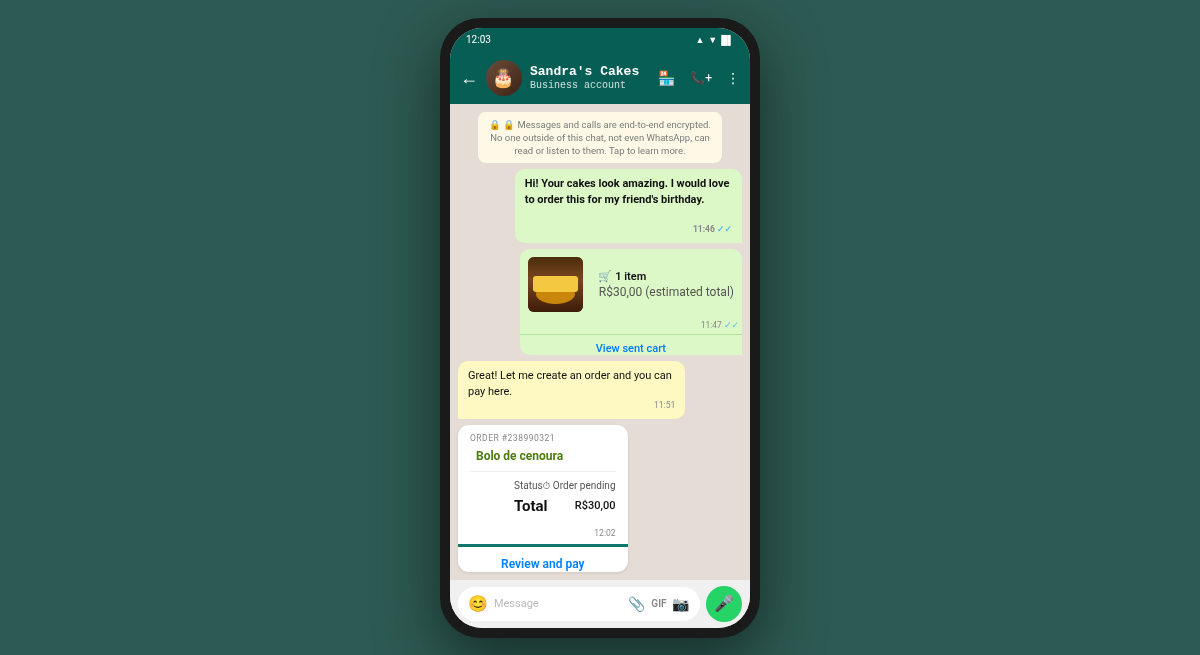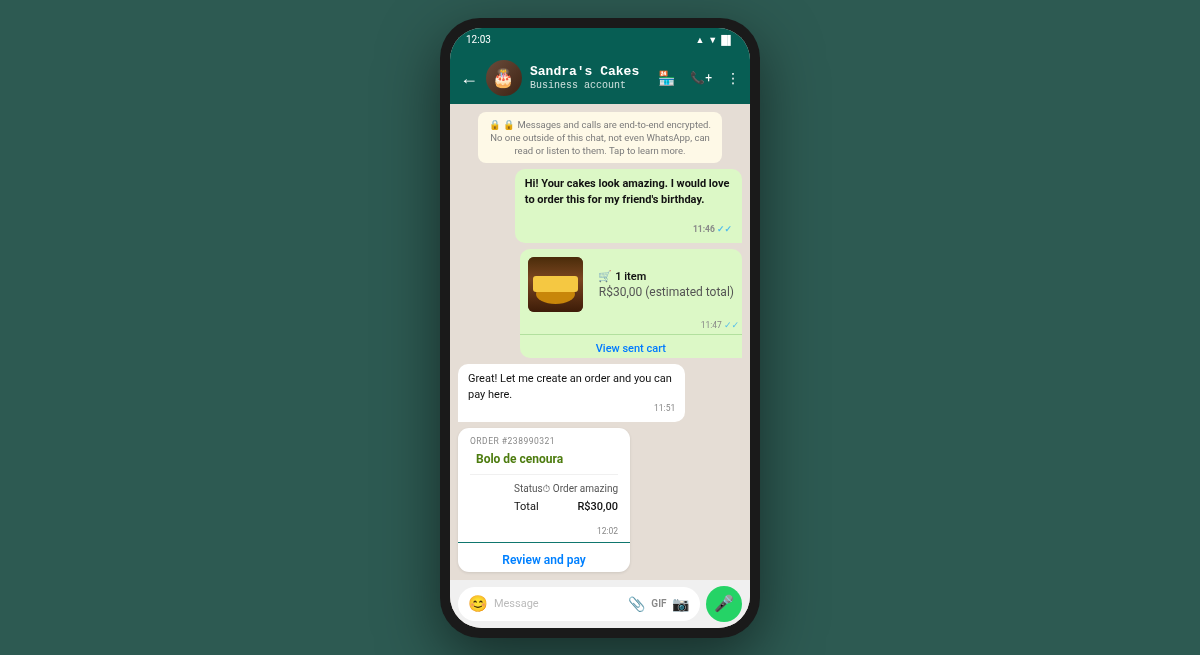--- a/index.html
+++ b/index.html
@@ -154,21 +154,21 @@
       max-width: 80%;
       align-self: flex-end;
       font-size: 11px;
       color: #111;
       line-height: 1.4;
       position: relative;
       font-weight: bold;
     }
 
     .message-received {
-      background: #ffffff;
+      background: #fef9c3;
       border-radius: 10px 10px 10px 0;
       padding: 7px 10px;
       max-width: 80%;
       align-self: flex-start;
       font-size: 11px;
       color: #111;
       line-height: 1.4;
     }
 
     .msg-time {
@@ -325,40 +325,40 @@
 
     .order-status {
       font-size: 10px;
       color: #555;
       display: flex;
       align-items: center;
       gap: 3px;
     }
 
     .order-total-label {
-      font-size: 11px;
+      font-size: 15px;
       color: #111;
-      font-weight: 400;
+      font-weight: 700;
     }
 
     .order-total-value {
       font-size: 11px;
       color: #111;
       font-weight: 500;
     }
 
     .order-time {
       text-align: right;
       font-size: 8.5px;
       color: #888;
       padding: 0 12px 6px;
     }
 
     .review-pay-btn {
-      border-top: 1px solid #0f766e;
+      border-top: 3px solid #0f766e;
       padding: 10px;
       text-align: center;
       color: #0080ff;
       font-size: 12px;
       font-weight: 600;
       cursor: pointer;
     }
 
     
     .input-bar {
@@ -490,21 +490,21 @@
         <span class="msg-time">11:51</span>
       </div>
 
       <div class="order-card">
         <div class="order-header">ORDER #238990321</div>
         <div class="order-product">Bolo de cenoura</div>
         <div class="order-divider"></div>
         <div class="order-details">
           <div class="order-row">
             <span class="order-label">Status</span>
-            <span class="order-status">⏱ Order amazing</span>
+            <span class="order-status">⏱ Order pending</span>
           </div>
           <div class="order-row">
             <span class="order-total-label">Total</span>
             <span class="order-total-value">R$30,00</span>
           </div>
         </div>
         <div class="order-time">12:02</div>
         <div class="review-pay-btn">Review and pay</div>
       </div>
 

